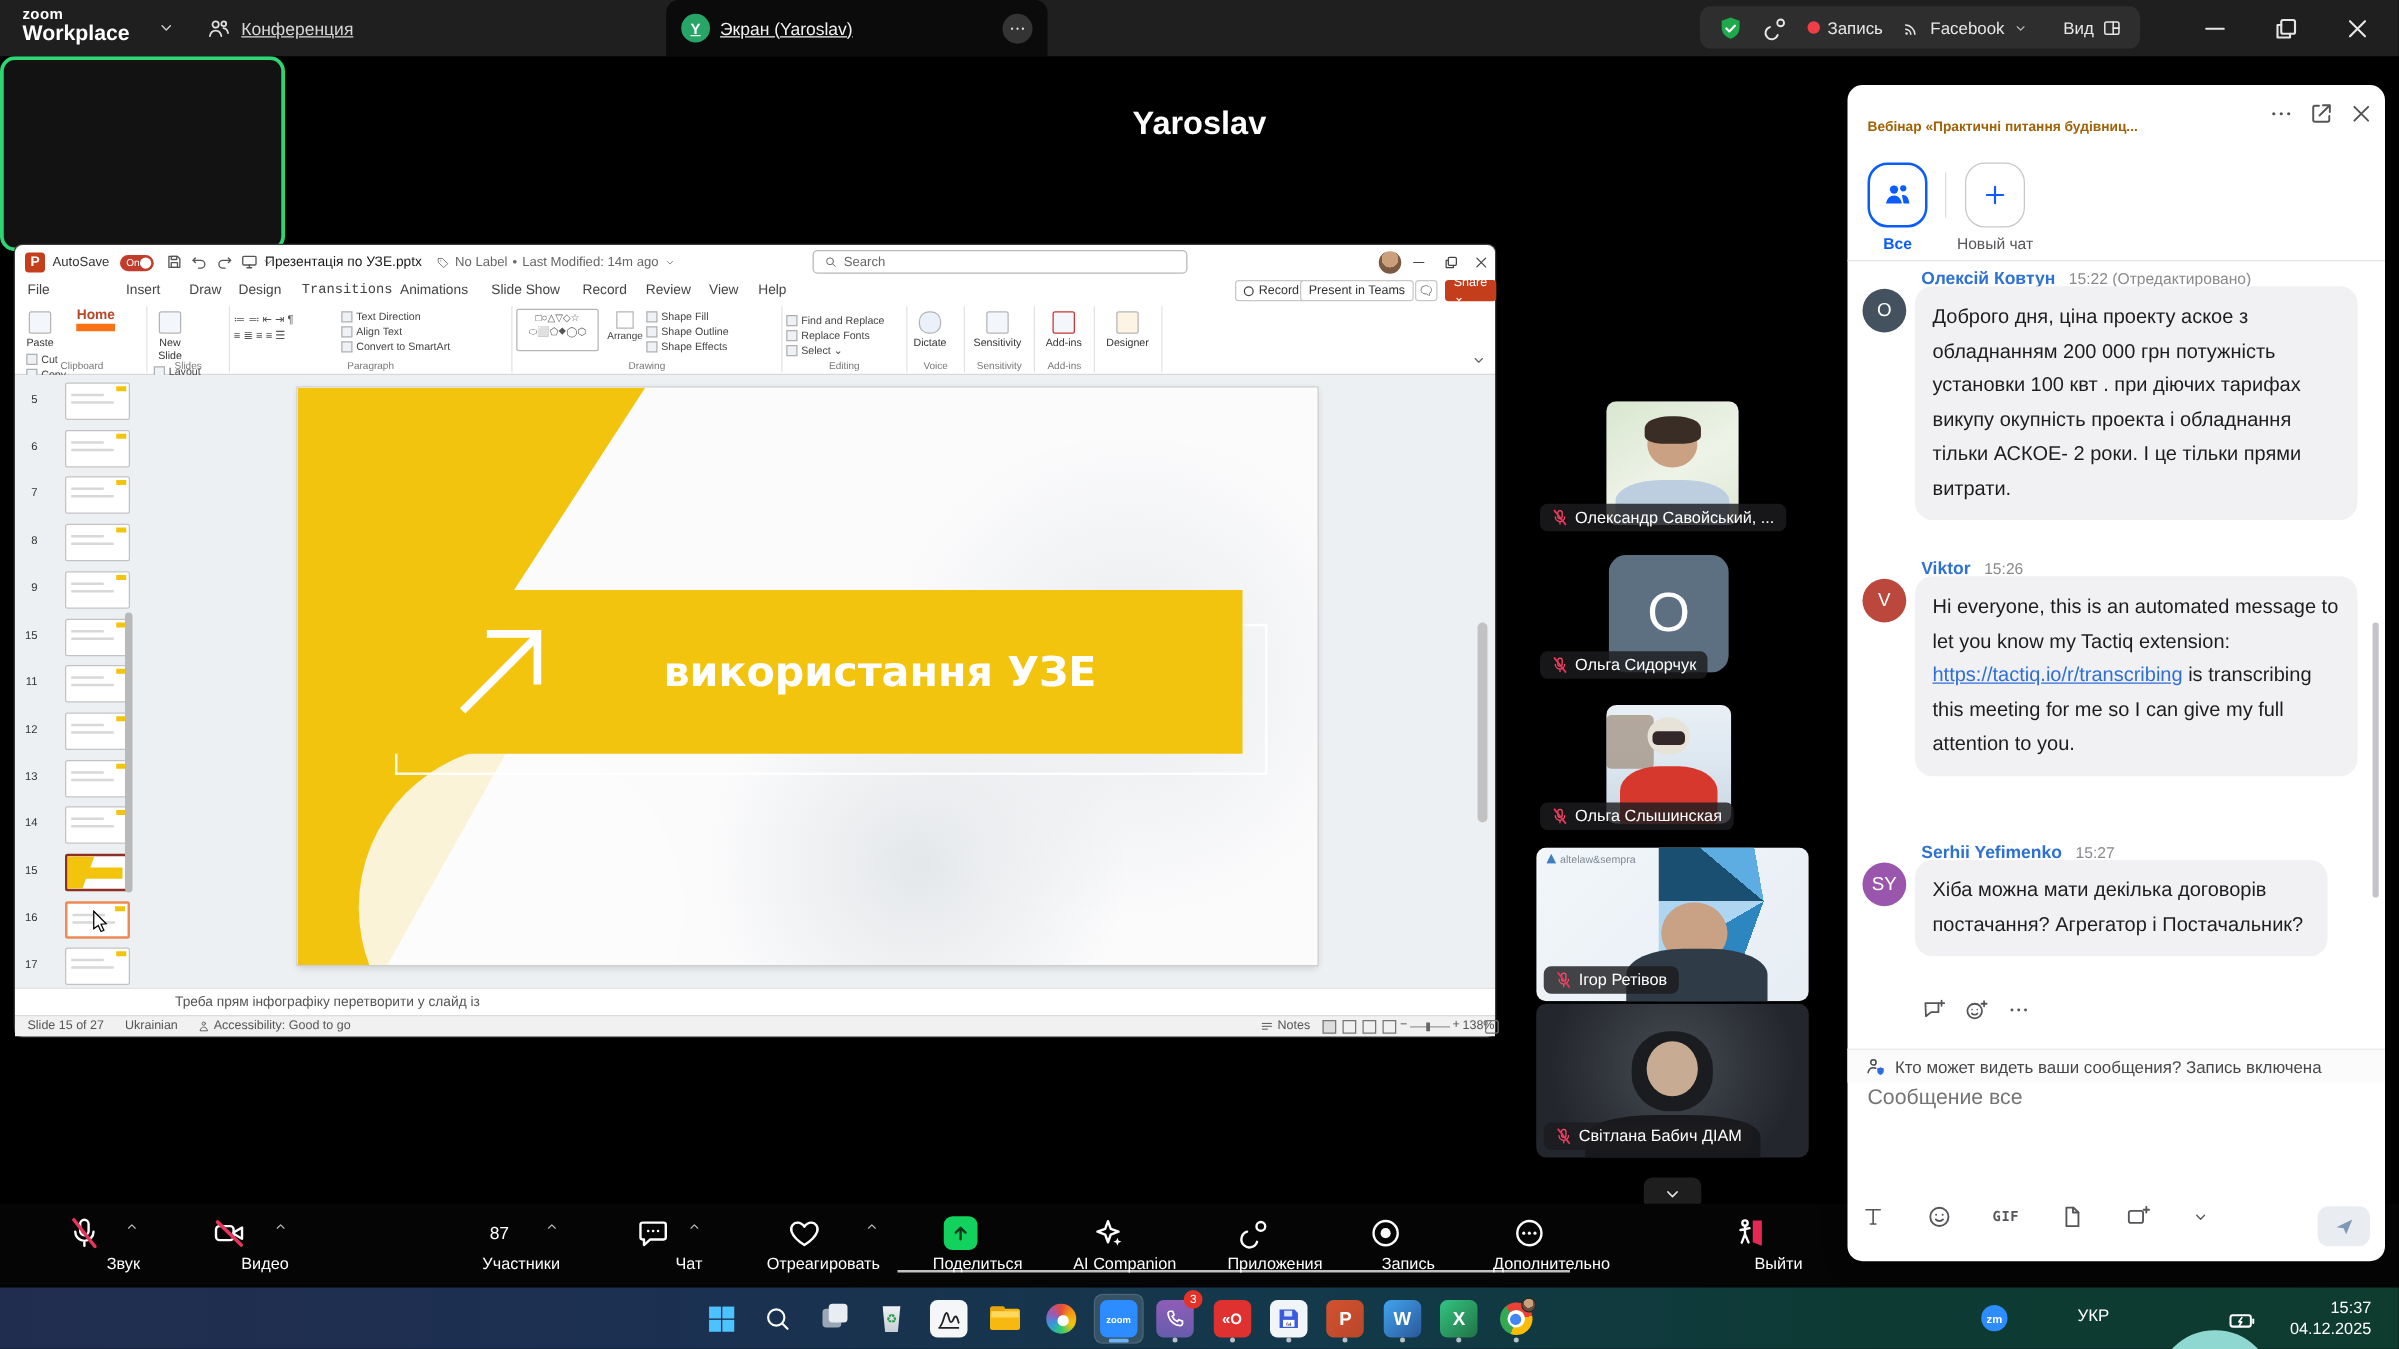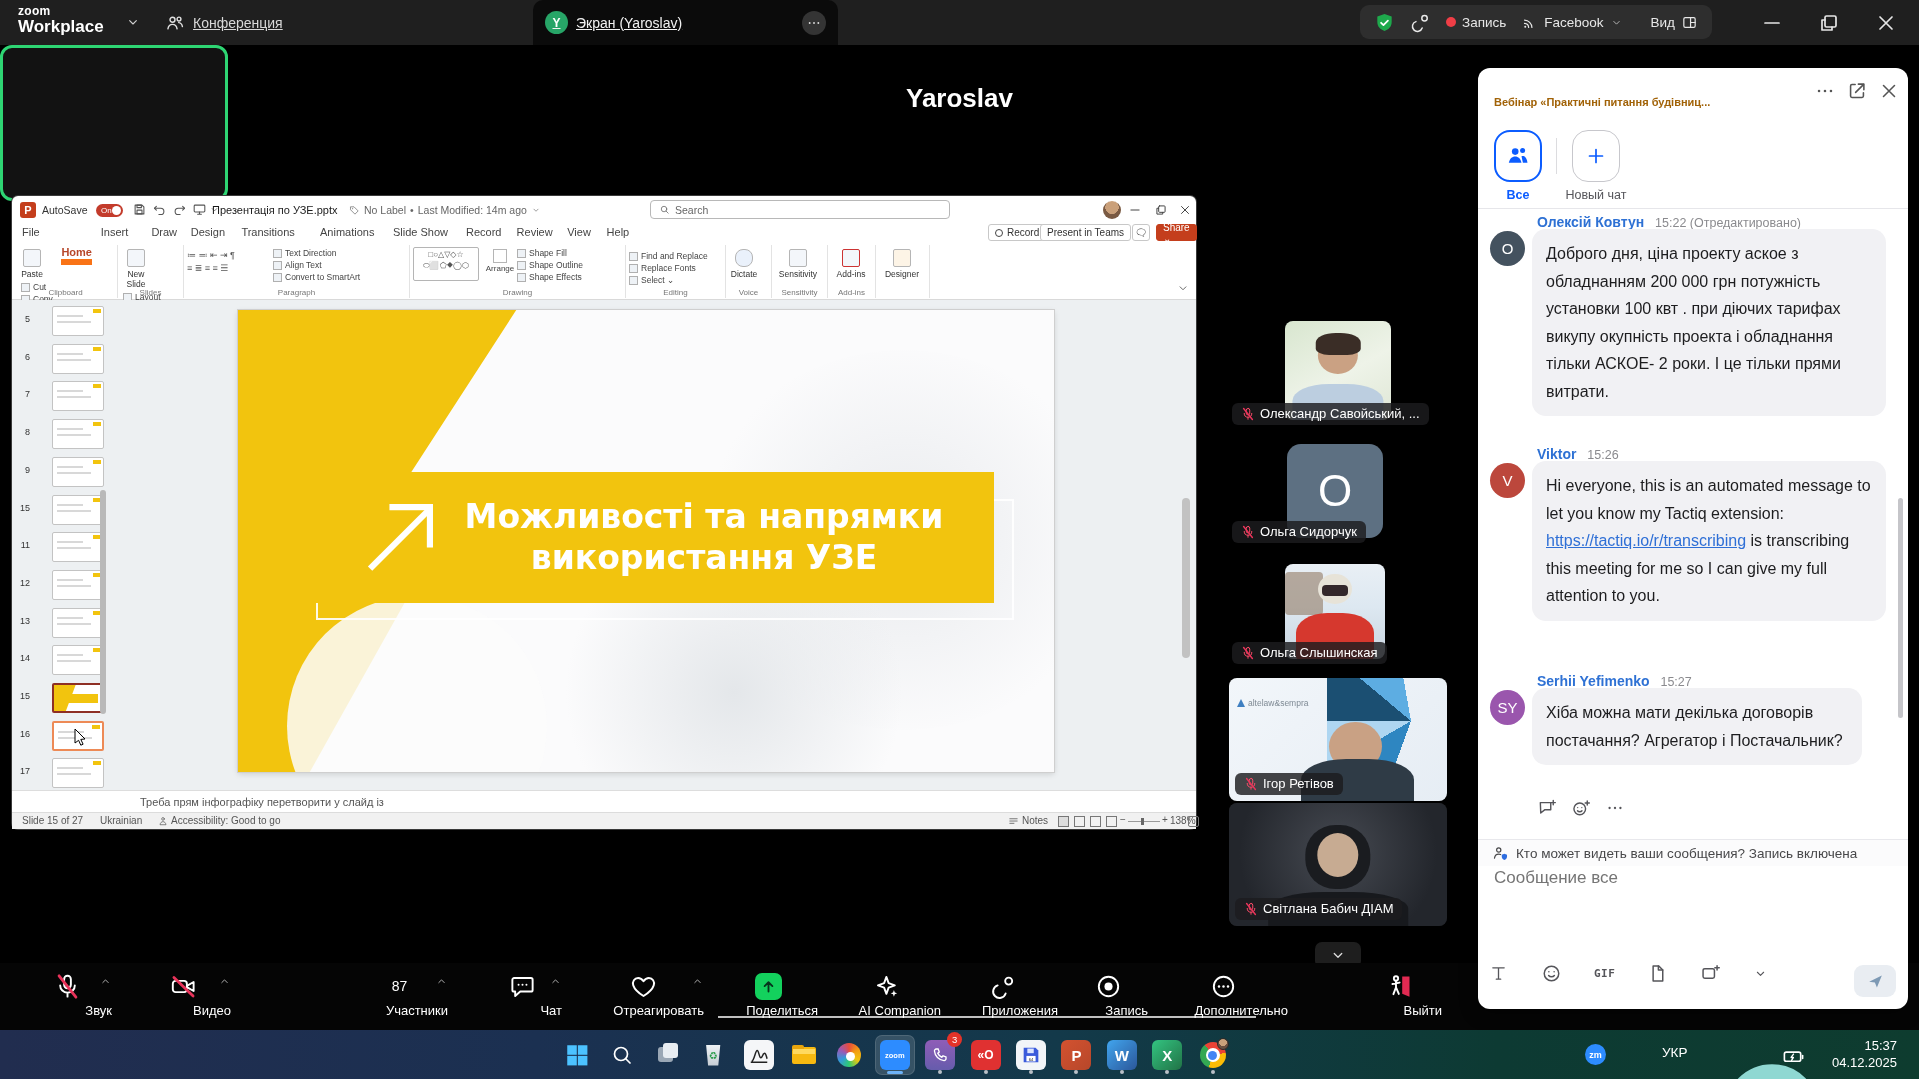--- a/index.html
+++ b/index.html
@@ -118,21 +118,21 @@
     font-size:13px; padding:3px 9px 4px; display:flex; align-items:center; gap:5px; white-space:nowrap; max-width:215px; overflow:hidden; }
   .pt-mic { width:14px; height:14px; color:#ff4d6a; flex:none; }
   .tile { position:absolute; border-radius:10px; overflow:hidden; background:#141414; }
   #tile-yaroslav { left:1223px; top:107px; width:228px; height:156px; border:3px solid #2ed573; border-radius:12px; background:#121212; }
   #tile-yaroslav .big { position:absolute; left:0; top:38px; width:100%; text-align:center; color:#fff; font-size:26px; font-weight:bold; }
   .p-head { position:absolute; border-radius:50%; }
   .p-body { position:absolute; border-radius:40% 40% 8px 8px; }
   #chev-more { position:absolute; left:1315px; top:897px; width:46px; height:26px; background:#1e1e1e; border-radius:7px;
     color:#ddd; display:flex; align-items:center; justify-content:center; }
   #chev-more .ic { width:18px; height:18px; }
-  .wm { position:absolute; left:8px; top:20px; font-size:8.5px; color:#7f8a94; display:flex; gap:3px; align-items:center; }
+  .wm { position:absolute; left:8px; top:4px; font-size:8.5px; color:#7f8a94; display:flex; gap:3px; align-items:center; }
   .wm .lg { width:8px; height:8px; background:#3f7fc1; clip-path:polygon(50% 0,100% 100%,0 100%); }
 
   
   #chat { position:absolute; left:1478px; top:68px; width:430px; height:941px; background:#fff; border-radius:12px;
     z-index:40; box-shadow:0 4px 18px rgba(0,0,0,.45); }
   #chat-title { position:absolute; left:16px; top:28px; width:300px; font-size:11px; font-weight:bold; color:#a16207;
     white-space:nowrap; overflow:hidden; }
   .ch-hic { position:absolute; top:12px; width:22px; height:22px; color:#555; }
   .ch-tabbtn { position:absolute; top:62px; width:48px; height:52px; border-radius:16px; background:#fff;
     display:flex; align-items:center; justify-content:center; }
@@ -381,21 +381,21 @@
           </svg>
         </span>
     </div>
 
     <div id="ppt-menubar">
         <span class="ppt-tab" style="left: 10px;">File</span>
         <span class="ppt-tab active" style="left: 49.4px;">Home</span>
         <span class="ppt-tab" style="left: 88.8px;">Insert</span>
         <span class="ppt-tab" style="left: 139.4px;">Draw</span>
         <span class="ppt-tab" style="left: 178.8px;">Design</span>
-        <span class="ppt-tab" style="left: 229.4px;">Transitions</span>
+        <span class="ppt-tab" style="left: 229.4px; font-family: Liberation Mono, monospace;">Transitions</span>
         <span class="ppt-tab" style="left: 308px;">Animations</span>
         <span class="ppt-tab" style="left: 381px;">Slide Show</span>
         <span class="ppt-tab" style="left: 454px;">Record</span>
         <span class="ppt-tab" style="left: 504.6px;">Review</span>
         <span class="ppt-tab" style="left: 555.2px;">View</span>
         <span class="ppt-tab" style="left: 594.6px;">Help</span>
         <span class="mb-btn" style="left:976px"><span style="width:8px;height:8px;border:1.5px solid #444;border-radius:50%;display:inline-block"></span>Record</span>
         <span class="mb-btn" style="left:1028px">Present in Teams</span>
         <span class="mb-btn" style="left:1120px;width:18px;justify-content:center">🗨</span>
         <span class="mb-btn" id="mb-share" style="left:1144px">Share ⌄</span>
@@ -556,21 +556,20 @@
         <div class="sl-bg2"></div>
         <div id="sl-yellow"></div>
         <div id="sl-cut"></div>
         <div id="sl-outline"></div>
         <div id="sl-banner">
           <svg id="sl-arrow" viewBox="0 0 100 100">
             <line x1="16" y1="86" x2="82" y2="20" stroke="#fff" stroke-width="7" stroke-linecap="butt"></line>
             <polyline points="38,16 84,16 84,62" fill="none" stroke="#fff" stroke-width="7"></polyline>
           </svg>
           <div id="sl-text">
-            <div>Можливості та напрямки</div>
             <div>використання УЗЕ</div>
           </div>
         </div>
       </div>
       <div id="slide-scroll">
           <div class="thumb-v"></div>
         </div>
       <svg id="cursor16" viewBox="0 0 12 18">
         <path d="M1 1l10 10-4.2.4 2.3 4.8-2.3 1-2.2-4.9L1 15z" fill="#fff" stroke="#000" stroke-width="1"></path>
       </svg>

